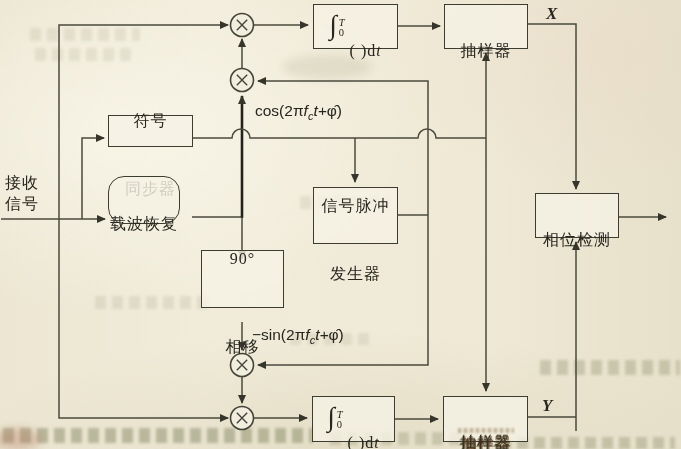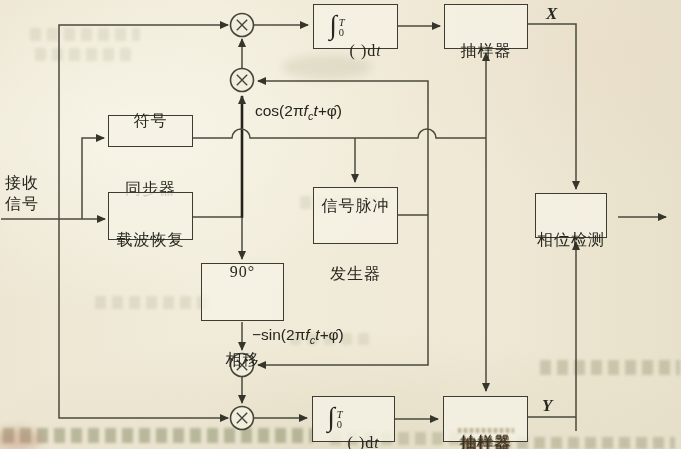--- a/index.html
+++ b/index.html
@@ -136,51 +136,51 @@
 
   <div class="box" style="left:444px;top:4px;width:84px;height:45px;">
     <div class="bl">抽样器</div>
   </div>
 
   <div class="box" style="left:108px;top:115px;width:85px;height:32px;">
     <div class="bl">符号</div>
     <div class="bl">同步器</div>
   </div>
 
-  <div class="box" style="left:108px;top:192px;width:85px;height:48px;">
+  <div class="box" style="left:108px;top:176px;width:72px;height:48px;border-radius:16px;">
     <div class="bl">载波恢复</div>
   </div>
 
   <div class="box" style="left:313px;top:187px;width:85px;height:57px;">
     <div class="bl">信号脉冲</div>
     <div class="bl">发生器</div>
   </div>
 
-  <div class="box" style="left:201px;top:263px;width:83px;height:58px;gap:20px;">
+  <div class="box" style="left:201px;top:250px;width:83px;height:58px;gap:20px;">
     <div class="bl deg">90°</div>
     <div class="bl">相移</div>
   </div>
 
   <div class="box" style="left:312px;top:396px;width:83px;height:46px;">
     <div class="integral">
       <span class="isign">∫</span>
       <span class="ilim">
         <span class="up">T</span>
         <span>0</span>
       </span>
       <span class="ibody"><span>( )d</span><i>t</i></span>
     </div>
   </div>
 
   <div class="box" style="left:443px;top:396px;width:85px;height:46px;">
     <div class="bl smudge">抽样器</div>
   </div>
   <div class="speck" style="left:458px;top:428px;width:56px;height:5px;"></div>
 
-  <div class="box" style="left:535px;top:193px;width:72px;height:45px;">
+  <div class="box" style="left:535px;top:193px;width:84px;height:45px;">
     <div class="bl">相位检测</div>
   </div>
 
   <div class="flabel cn" style="left:5px;top:172px;">
     <div>接收</div>
     <div>信号</div>
   </div>
 
 
   <div class="flabel math" style="left:255px;top:102px;">

